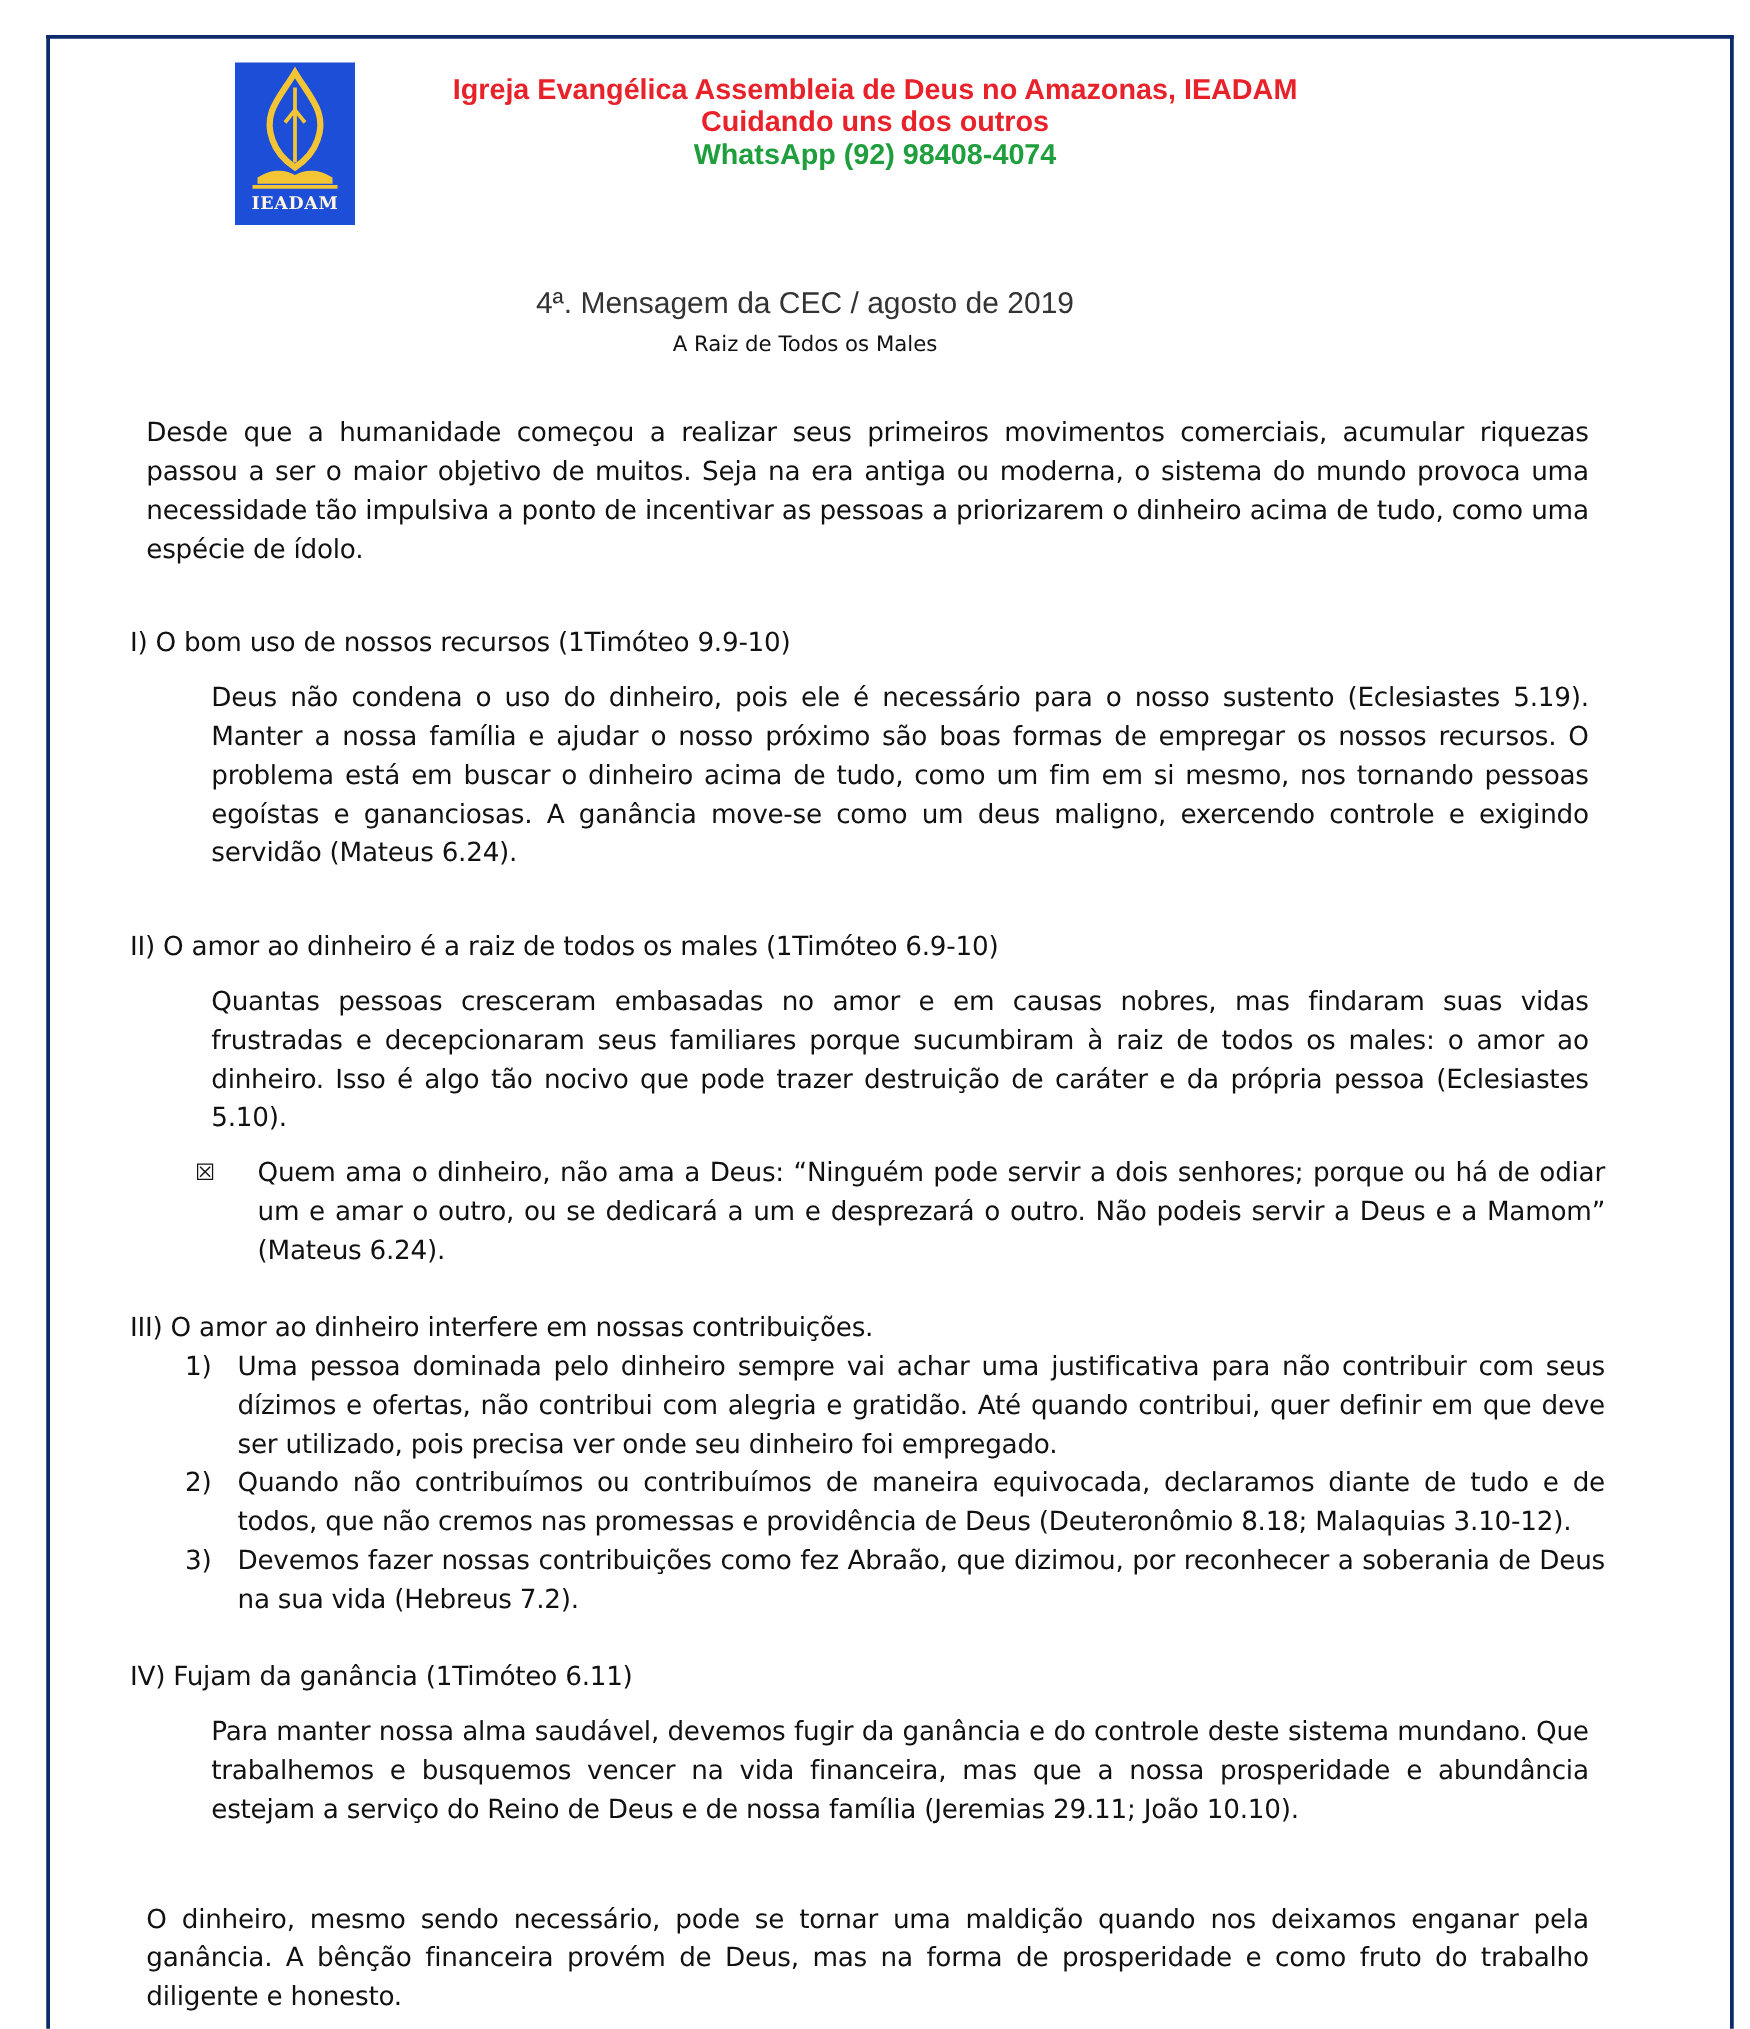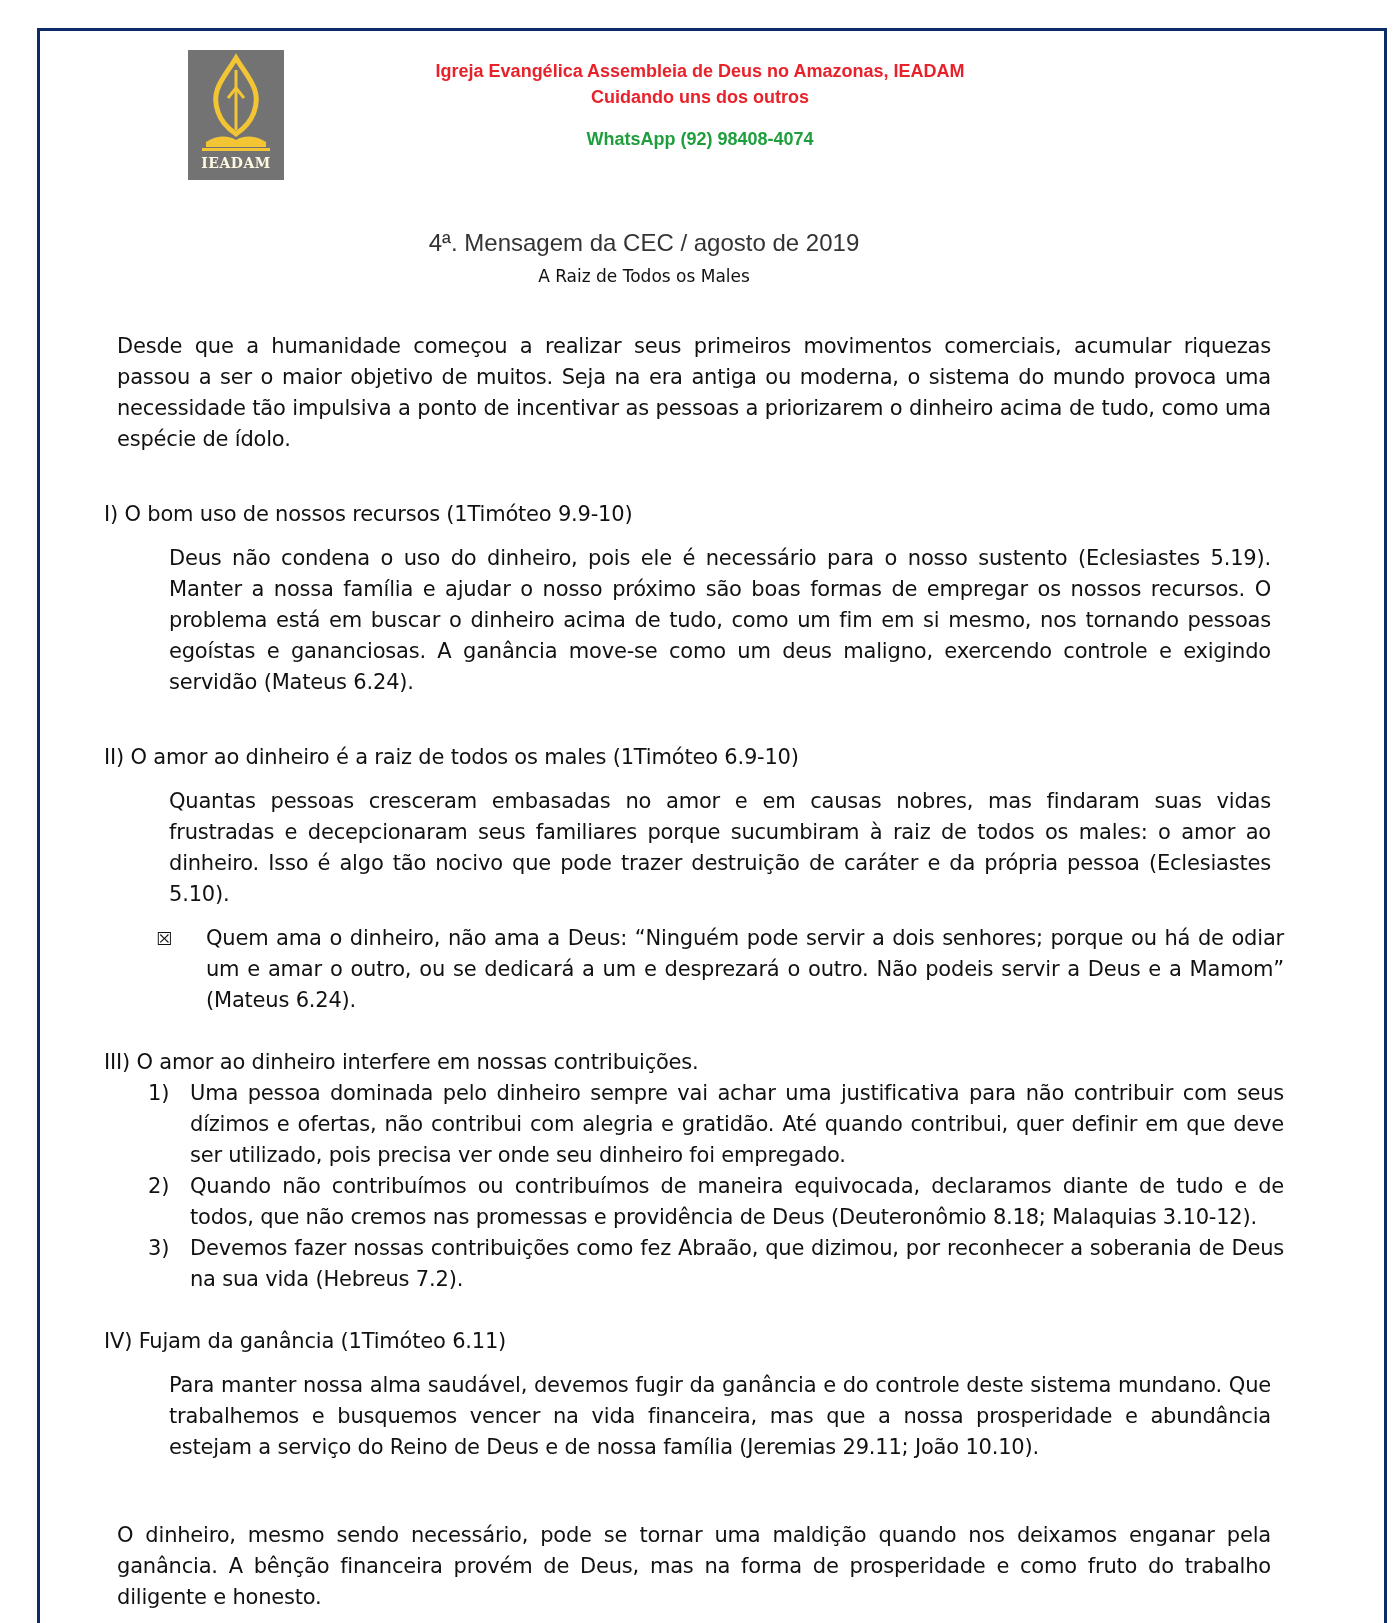--- a/index.html
+++ b/index.html
@@ -3,37 +3,37 @@
 <meta charset="utf-8">
 <style>
   html, body { margin: 0; padding: 0; background: #ffffff; }
   body { width: 1400px; height: 1623px; position: relative; overflow: hidden; }
   .frame {
     position: absolute; left: 37px; top: 28px; width: 1350px; height: 1620px;
     border: 3px solid #0d2a6b; box-sizing: border-box; border-bottom: none;
   }
   .logo {
     position: absolute; left: 188px; top: 50px; width: 96px; height: 130px;
-    background: #737373;
+    background: #1d4ed8;
   }
   .logo svg { position: absolute; left: 0; top: 0; }
   .logo .logo-text {
     position: absolute; left: 0; width: 96px; top: 105px; text-align: center;
     font-family: "DejaVu Serif", serif; font-weight: bold; font-size: 14px;
     color: #fff6e0; letter-spacing: 0.5px;
   }
   .header {
     position: absolute; left: 300px; width: 800px; top: 58px; text-align: center;
-    font-family: "Liberation Sans", sans-serif; font-size: 18px; line-height: 26px;
+    font-family: "Liberation Sans", sans-serif; font-size: 23px; line-height: 26px;
   }
   .header .red { color: #e8222a; }
   .header .bold { font-weight: bold; }
   .header .link { color: #1a1ad6; text-decoration: underline; }
   .header .fb { color: #1f4fa8; }
-  .header .green { color: #1e9e3c; font-weight: bold; margin-top: 16px; }
+  .header .green { color: #1e9e3c; font-weight: bold; }
   .titles {
     position: absolute; left: 0; width: 1288px; top: 226px; text-align: center;
   }
   .title1 { font-family: "Liberation Sans", sans-serif; font-size: 24px; color: #333; line-height: 34px; }
   .title2 { font-family: "DejaVu Sans", sans-serif; font-size: 17px; color: #111; line-height: 32px; }
   .body {
     position: absolute; left: 104px; width: 1180px; top: 318px;
     font-family: "DejaVu Sans", sans-serif; font-size: 21px; line-height: 31px;
     color: #111; text-align: justify; letter-spacing: -0.2px;
   }

